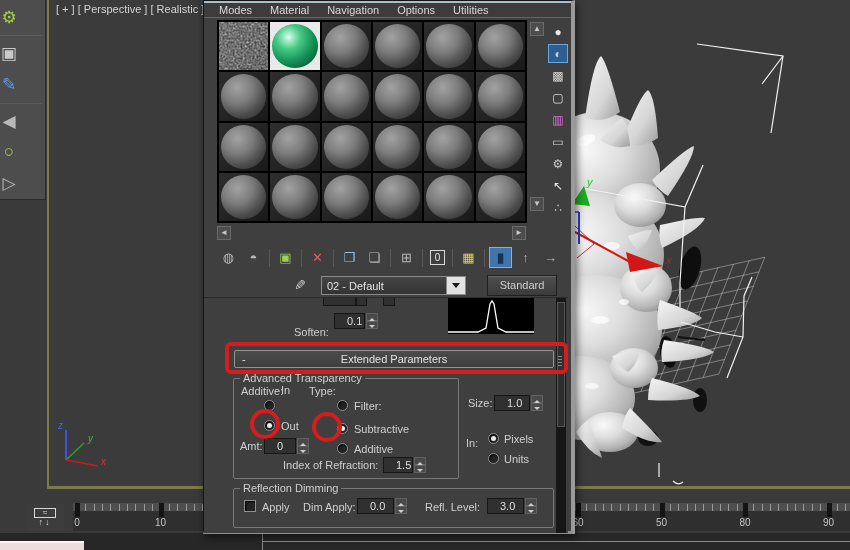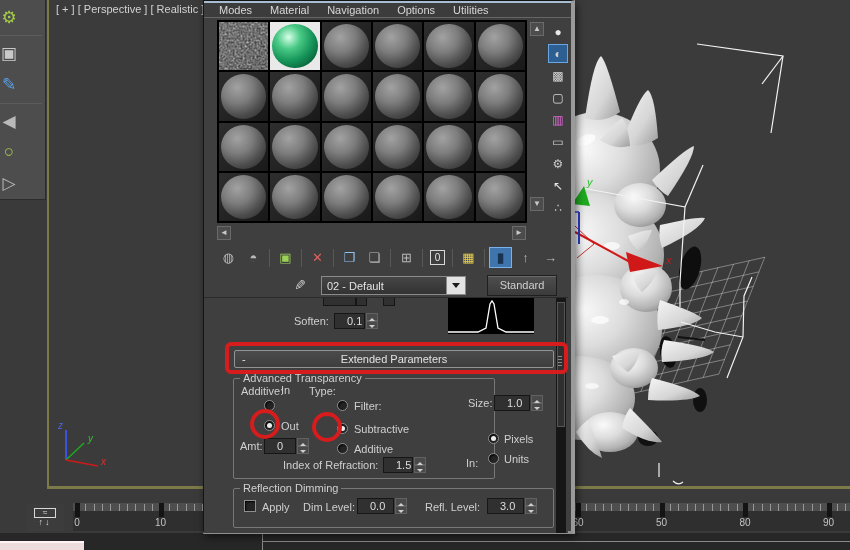--- a/index.html
+++ b/index.html
@@ -501,38 +501,38 @@
       <div class="ddarrow"></div>
     </div>
     <div id="std-button">Standard</div>
 
     <div id="rollout-area">
 
       <div class="stubbox" style="left:119px;top:0;width:33px;height:8px;"></div>
       <div class="stubbox" style="left:152px;top:0;width:11px;height:8px;"></div>
       <div class="stubbox" style="left:179px;top:0;width:12px;height:8px;"></div>
 
-      <div class="label" style="left:90px;top:17px;">Soften:</div>
+      <div class="label" style="left:90px;top:28px;">Soften:</div>
       <div class="vbox" style="left:130px;top:15px;width:31px;">0.1</div>
       <div class="spin" style="left:162px;top:15px;">
           <i class="up"></i>
           <i class="dn"></i>
         </div>
 
       <svg id="graph" viewBox="0 0 86 36">
         <polyline points="0,34 30,34 38,30 42,6 44,3 46,6 50,30 58,34 86,34" fill="none" stroke="#fff" stroke-width="1.3"></polyline>
       </svg>
     </div>
 
     <div id="rollout-header">
       <span class="minus">-</span>
       <span>Extended Parameters</span>
     </div>
 
-    <div class="group" style="left:29px;top:377px;width:262px;height:101px;">
+    <div class="group" style="left:29px;top:377px;width:226px;height:101px;">
       <span class="glabel">Advanced Transparency</span>
     </div>
     <div class="label" style="left:37px;top:384px;">Additive:</div>
     <div class="label" style="left:105px;top:384px;">Type:</div>
     <div class="radio" style="left:60px;top:399px;"></div>
     <div class="label" style="left:77px;top:383px;">In</div>
     <div class="radio sel" style="left:60px;top:419px;"></div>
     <div class="label" style="left:77px;top:419px;">Out</div>
     <div class="radio" style="left:133px;top:399px;"></div>
     <div class="label" style="left:150px;top:399px;">Filter:</div>
@@ -552,32 +552,32 @@
         <i class="up"></i>
         <i class="dn"></i>
       </div>
 
     <div class="label" style="left:264px;top:396px;">Size:</div>
     <div class="vbox" style="left:290px;top:394px;width:36px;">1.0</div>
     <div class="spin" style="left:327px;top:394px;">
         <i class="up"></i>
         <i class="dn"></i>
       </div>
-    <div class="label" style="left:262px;top:456px;">In:</div>
+    <div class="label" style="left:262px;top:436px;">In:</div>
     <div class="radio sel" style="left:284px;top:432px;"></div>
     <div class="label" style="left:300px;top:432px;">Pixels</div>
     <div class="radio" style="left:284px;top:452px;"></div>
     <div class="label" style="left:300px;top:452px;">Units</div>
 
     <div class="group" style="left:29px;top:487px;width:321px;height:40px;">
       <span class="glabel">Reflection Dimming</span>
     </div>
     <div class="checkbox" style="left:40px;top:499px;"></div>
     <div class="label" style="left:58px;top:500px;">Apply</div>
-    <div class="label" style="left:99px;top:500px;">Dim Level:</div>
+    <div class="label" style="left:99px;top:500px;">Dim Apply:</div>
     <div class="vbox" style="left:153px;top:497px;width:37px;">0.0</div>
     <div class="spin" style="left:191px;top:497px;">
         <i class="up"></i>
         <i class="dn"></i>
       </div>
     <div class="label" style="left:221px;top:500px;">Refl. Level:</div>
     <div class="vbox" style="left:283px;top:497px;width:37px;">3.0</div>
     <div class="spin" style="left:321px;top:497px;">
         <i class="up"></i>
         <i class="dn"></i>

